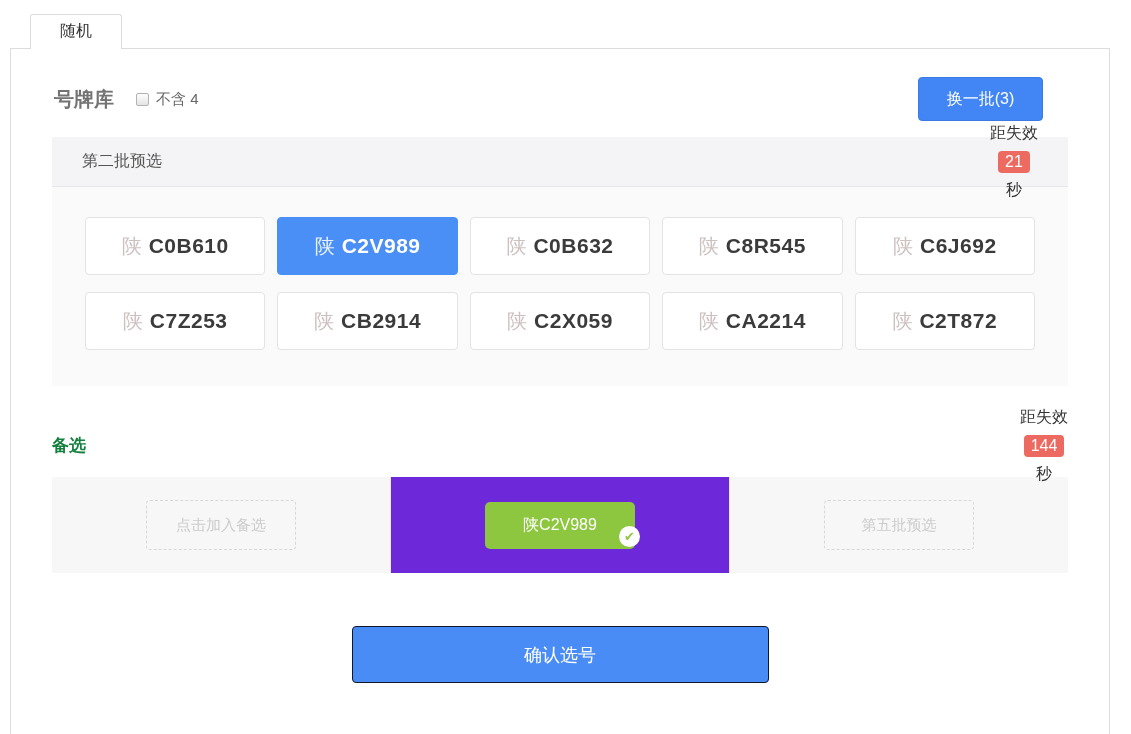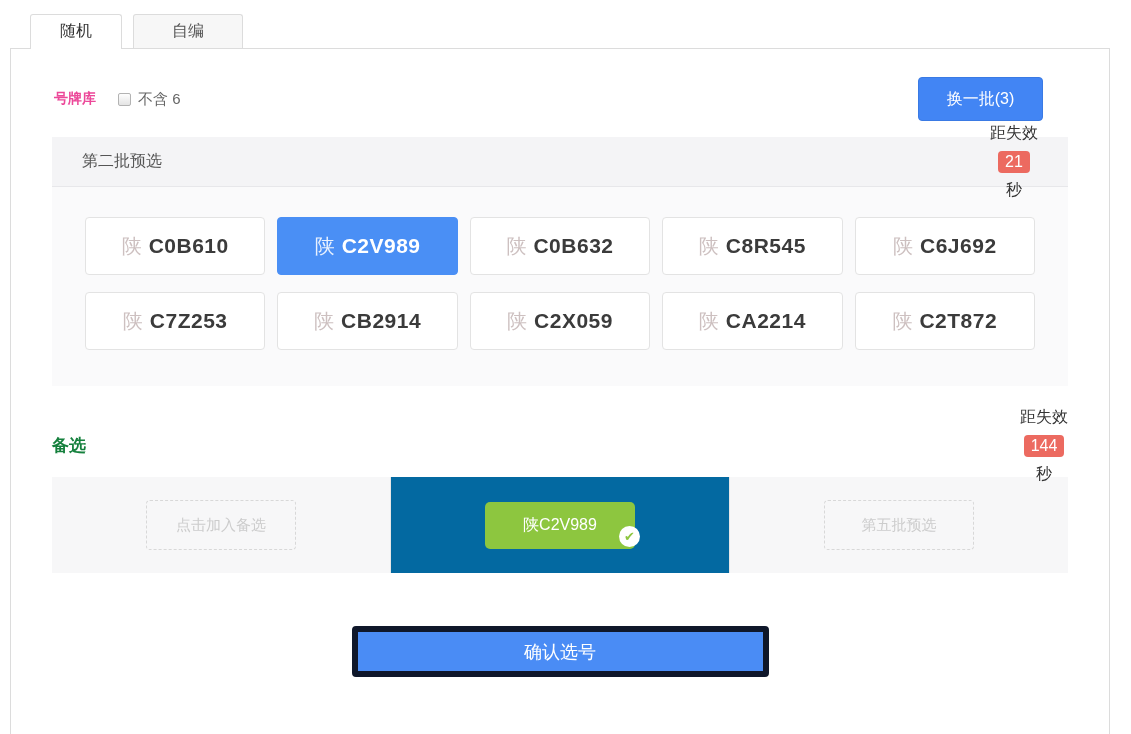--- a/index.html
+++ b/index.html
@@ -24,21 +24,21 @@
   .tab.active::after { content: ""; position: absolute; left: 0; right: 0; bottom: -1px; height: 1px; background: #fff; }
 
   
   .panel {
     margin-left: 10px; width: 1100px; height: 687px;
     border: 1px solid #dcdcdc; border-bottom: none; background: #fff;
   }
 
   
   .toolbar { display: flex; align-items: center; padding: 30px 66px 14px 43px; height: 84px; }
-  .lib-label { font-size: 14px; font-weight: bold; color: #ec4899; }
+  .lib-label { font-size: 20px; font-weight: bold; color: #737373; }
   .checkbox-wrap { margin-left: 22px; display: flex; align-items: center; gap: 7px; font-size: 15px; color: #666; cursor: pointer; }
   .checkbox-box { width: 13px; height: 13px; border: 1px solid #b3b3b3; border-radius: 2px; background: linear-gradient(#fefefe, #e4e4e4); }
   .change-btn {
     margin-left: auto; width: 125px; height: 44px;
     background: #4285f4; border: 1px solid #3a7ae4; border-radius: 4px;
     color: #fff; font-size: 16px; cursor: pointer;
     font-family: "Liberation Sans", "DejaVu Sans", sans-serif;
   }
 
   
@@ -64,62 +64,61 @@
   .plate-card.selected { background: #4a8ff5; border-color: #4a8ff5; }
   .plate-card.selected .prov { color: rgba(255,255,255,.88); }
   .plate-card.selected .num { color: #fff; }
 
   
   .alt-header { margin: 48px 41px 0; display: flex; justify-content: space-between; align-items: center; height: 23px; }
   .alt-title { font-size: 17px; font-weight: bold; color: #15803d; }
   .alt-row { margin: 20px 41px 0; height: 96px; display: flex; background: #f7f7f8; }
   .alt-cell { flex: 1; display: flex; align-items: center; justify-content: center; border-right: 1px solid #e7e7e7; cursor: pointer; }
   .alt-cell:last-child { border-right: none; justify-content: center; }
-  .alt-cell.filled { background: #0369a1; }
+  .alt-cell.filled { background: #6d28d9; }
   .dashed-slot {
     width: 150px; height: 50px; border: 1px dashed #d8d8d8; border-radius: 4px;
     color: #ccc; font-size: 15px; display: flex; align-items: center; justify-content: center;
   }
   .green-slot {
     width: 150px; height: 47px; background: #8dc63f; border-radius: 5px;
     color: #fff; font-size: 16px; display: flex; align-items: center; justify-content: center;
     position: relative;
   }
   .check-circle {
     position: absolute; right: -5px; bottom: 2px; width: 21px; height: 21px;
     background: #fff; border-radius: 50%;
     display: flex; align-items: center; justify-content: center;
     color: #8dc63f; font-size: 13px; font-weight: bold; line-height: 1;
   }
 
   
   .confirm-btn {
-    display: block; margin: 53px auto 0; width: 417px; height: 51px;
-    background: #4a8cf5; border: 6px solid #0f172a; border-radius: 4px;
+    display: block; margin: 53px auto 0; width: 417px; height: 57px;
+    background: #4a8cf5; border: 1px solid #0f172a; border-radius: 4px;
     color: #fff; font-size: 18px; cursor: pointer;
     font-family: "Liberation Sans", "DejaVu Sans", sans-serif;
   }
 </style>
 </head>
 <body>
 
 <div class="page">
 
   <div class="tabs">
     <div class="tab tab-random active">随机</div>
-    <div class="tab tab-custom">自编</div>
   </div>
 
   <div class="panel">
 
     <div class="toolbar">
       <span class="lib-label">号牌库</span>
       <label class="checkbox-wrap">
         <span class="checkbox-box"></span>
-        <span>不含 6</span>
+        <span>不含 4</span>
       </label>
       <button class="change-btn">换一批(3)</button>
     </div>
 
     <div class="batch-block">
       <div class="batch-header">
         <span>第二批预选</span>
         <span class="expiry">
           <span>距失效</span>
           <span class="expiry-badge">21</span>

